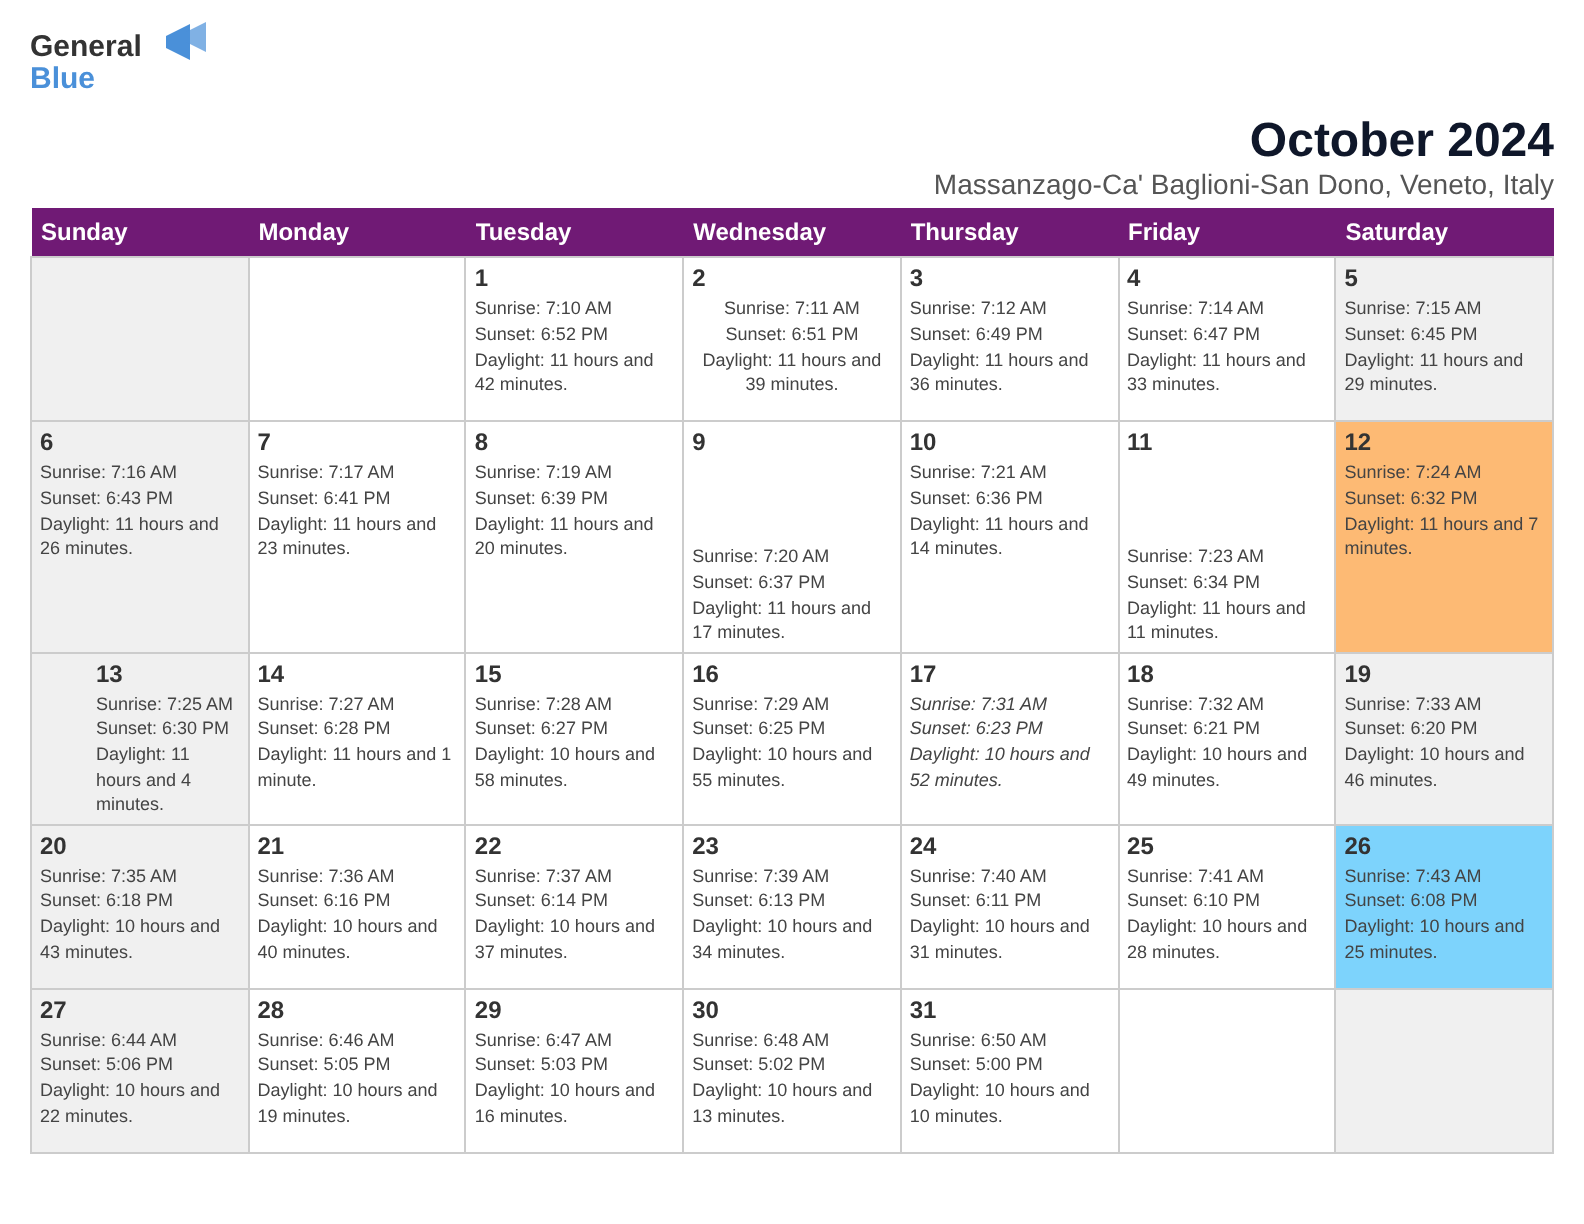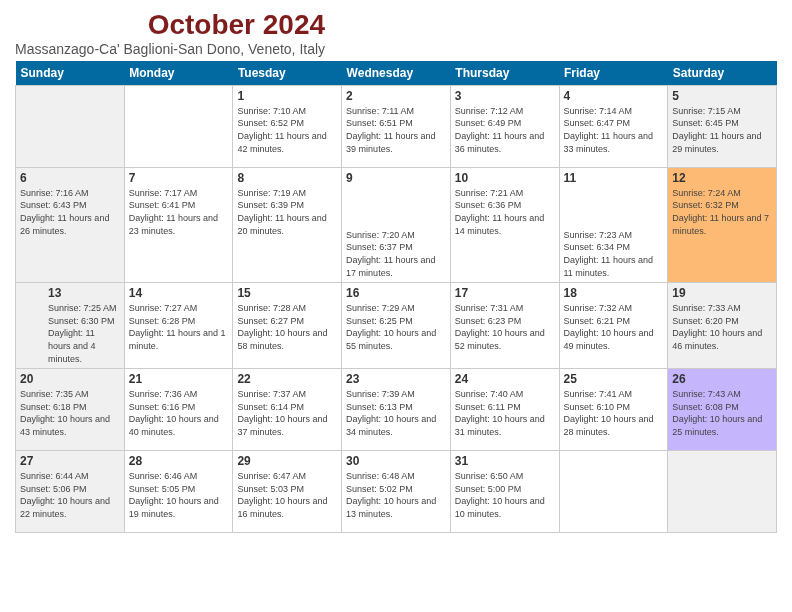--- a/index.html
+++ b/index.html
@@ -22,37 +22,38 @@
     }
     .logo {
       display: flex;
       flex-direction: column;
       align-items: flex-start;
     }
     .title-block {
       text-align: right;
     }
     .month-title {
-      font-size: 28px;
+      font-size: 24px;
       font-weight: bold;
-      color: #7f1d1d;
+      color: #0f172a;
       line-height: 1.1;
+      margin-top: 48px;
     }
     .subtitle {
       font-size: 14px;
       color: #555;
       font-weight: normal;
     }
     table {
       width: 100%;
       border-collapse: collapse;
       table-layout: fixed;
     }
     th {
-      background-color: #0369a1;
+      background-color: #701a75;
       color: white;
       text-align: left;
       padding: 5px 5px;
       font-size: 12px;
       font-weight: bold;
     }
     td {
       border: 1px solid #ccc;
       vertical-align: top;
       padding: 3px 4px;
@@ -74,20 +75,28 @@
       line-height: 1.4;
       font-size: 9px;
       color: #444;
     }
   </style>
 </head>
 <body>
 
 <div class="page">
   <div class="header">
+    <div class="logo">
+      <svg width="90" height="38" viewBox="0 0 90 38">
+        <text x="0" y="18" font-family="Arial" font-weight="bold" font-size="15" fill="#333">General</text>
+        <text x="0" y="34" font-family="Arial" font-weight="bold" font-size="15" fill="#4a90d9">Blue</text>
+        <polygon points="68,8 80,2 80,20 68,14" fill="#4a90d9"></polygon>
+        <polygon points="78,6 88,1 88,16 78,11" fill="#4a90d9" opacity="0.7"></polygon>
+      </svg>
+    </div>
     <div class="title-block">
       <div class="month-title">October 2024</div>
       <div class="subtitle">Massanzago-Ca' Baglioni-San Dono, Veneto, Italy</div>
     </div>
   </div>
 
   <table>
     <thead>
       <tr>
       <th>Sunday</th>
@@ -104,21 +113,21 @@
           <td style="background: rgb(240, 240, 240);"></td>
           <td></td>
           <td>
             <span class="day-num">1</span>
             <div class="day-info" style="white-space: pre-line;">Sunrise: 7:10 AM
 Sunset: 6:52 PM
 Daylight: 11 hours and 42 minutes.</div>
           </td>
           <td>
             <span class="day-num">2</span>
-            <div class="day-info" style="white-space: pre-line;">Sunrise: 7:11 AM
+            <div class="day-info" style="white-space: pre-line; text-align: center;">Sunrise: 7:11 AM
 Sunset: 6:51 PM
 Daylight: 11 hours and 39 minutes.</div>
           </td>
           <td>
             <span class="day-num">3</span>
             <div class="day-info" style="white-space: pre-line;">Sunrise: 7:12 AM
 Sunset: 6:49 PM
 Daylight: 11 hours and 36 minutes.</div>
           </td>
           <td>
@@ -198,21 +207,21 @@
 Daylight: 10 hours and 58 minutes.</div>
           </td>
           <td>
             <span class="day-num">16</span>
             <div class="day-info" style="white-space: pre-line;">Sunrise: 7:29 AM
 Sunset: 6:25 PM
 Daylight: 10 hours and 55 minutes.</div>
           </td>
           <td>
             <span class="day-num">17</span>
-            <div class="day-info" style="white-space: pre-line;">Sunrise: 7:31 AM
+            <div class="day-info" style="white-space: pre-line; font-style: italic;">Sunrise: 7:31 AM
 Sunset: 6:23 PM
 Daylight: 10 hours and 52 minutes.</div>
           </td>
           <td>
             <span class="day-num">18</span>
             <div class="day-info" style="white-space: pre-line;">Sunrise: 7:32 AM
 Sunset: 6:21 PM
 Daylight: 10 hours and 49 minutes.</div>
           </td>
           <td style="background: rgb(240, 240, 240);">
@@ -252,21 +261,21 @@
             <div class="day-info" style="white-space: pre-line;">Sunrise: 7:40 AM
 Sunset: 6:11 PM
 Daylight: 10 hours and 31 minutes.</div>
           </td>
           <td>
             <span class="day-num">25</span>
             <div class="day-info" style="white-space: pre-line;">Sunrise: 7:41 AM
 Sunset: 6:10 PM
 Daylight: 10 hours and 28 minutes.</div>
           </td>
-          <td style="background: #c4b5fd;">
+          <td style="background: #7dd3fc;">
             <span class="day-num">26</span>
             <div class="day-info" style="white-space: pre-line;">Sunrise: 7:43 AM
 Sunset: 6:08 PM
 Daylight: 10 hours and 25 minutes.</div>
           </td>
         </tr>
         <tr>
           <td style="background: rgb(240, 240, 240);">
             <span class="day-num">27</span>
             <div class="day-info" style="white-space: pre-line;">Sunrise: 6:44 AM

